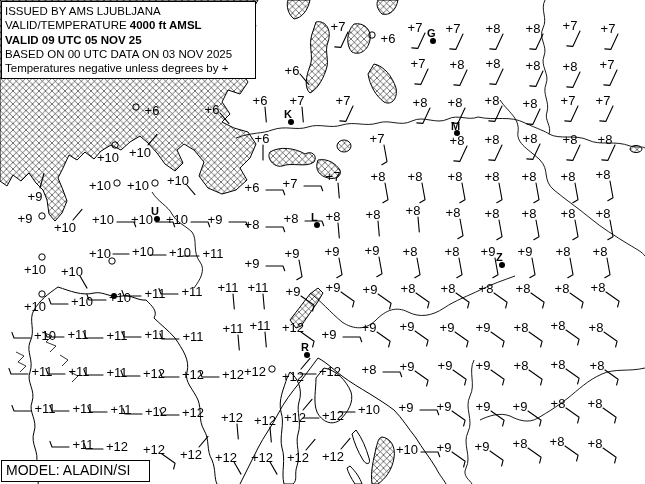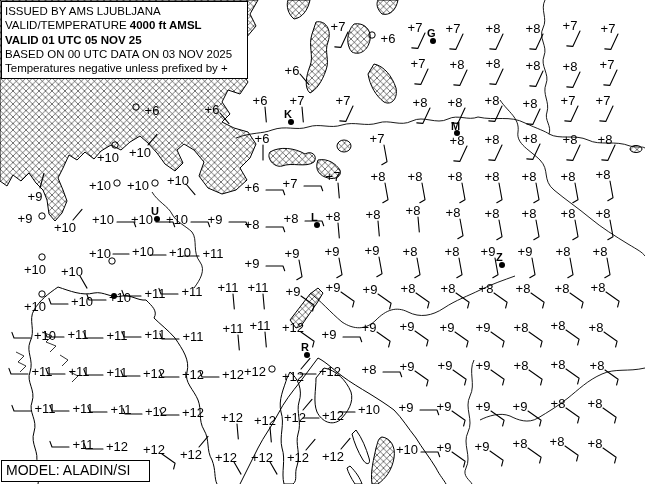--- a/index.html
+++ b/index.html
@@ -9,21 +9,21 @@
   .terrain{fill:url(#xh);stroke:#000;stroke-width:1;}
   .coast{stroke:#000;stroke-width:1;fill:none;stroke-linejoin:round;}
   .river{stroke:#000;stroke-width:.9;fill:none;stroke-linejoin:round;}
   .scribble{stroke:#000;stroke-width:.8;fill:none;}
   .temp{font:13px "Liberation Sans",sans-serif;fill:#000;}
   .barb{stroke:#000;stroke-width:1.1;fill:none;stroke-linecap:round;stroke-linejoin:round;}
   .calm{stroke:#000;stroke-width:1;fill:none;}
   .city-label{font:bold 11px "Liberation Sans",sans-serif;fill:#000;}
   .city-dot{fill:#000;}
   #header-box{position:absolute;left:1px;top:1px;z-index:3;background:#fff;
-      border:1px solid #000;padding:2px 15px 3px 3px;font-size:11.5px;line-height:14.3px;
+      border:1px solid #000;padding:2px 23px 3px 3px;font-size:11.5px;line-height:14.3px;
       white-space:nowrap;color:#000;}
   #header-box b{font-weight:bold;}
   #model-box{position:absolute;left:1px;bottom:2px;z-index:3;background:#fff;
       border:1px solid #000;padding:1px 19px 3px 4px;font-size:14px;color:#000;}
 </style>
 </head>
 <body>
 
 <div id="stage">
 
@@ -407,22 +407,22 @@
         <circle cx="502" cy="265" r="3" class="city-dot"></circle>
         <text x="301" y="351" class="city-label">R</text>
         <circle cx="307" cy="355" r="3" class="city-dot"></circle>
         <circle cx="114" cy="296" r="3" class="city-dot"></circle>
       </g>
   </svg>
 
   <div id="header-box">
     <div><span>ISSUED BY AMS LJUBLJANA</span></div>
     <div><span>VALID/TEMPERATURE </span><b>4000 ft AMSL</b></div>
-    <div><b>VALID 01 UTC 05 NOV 25</b></div>
+    <div><b>VALID 09 UTC 05 NOV 25</b></div>
     <div><span>BASED ON 00 UTC DATA ON 03 NOV 2025</span></div>
-    <div><span>Temperatures negative unless prefixed by +</span></div>
+    <div><span>Temperatures negative unless degrees by +</span></div>
   </div>
 
   <div id="model-box">
     <span>MODEL: ALADIN/SI</span>
   </div>
 
 </div>
 
 </body></html>

